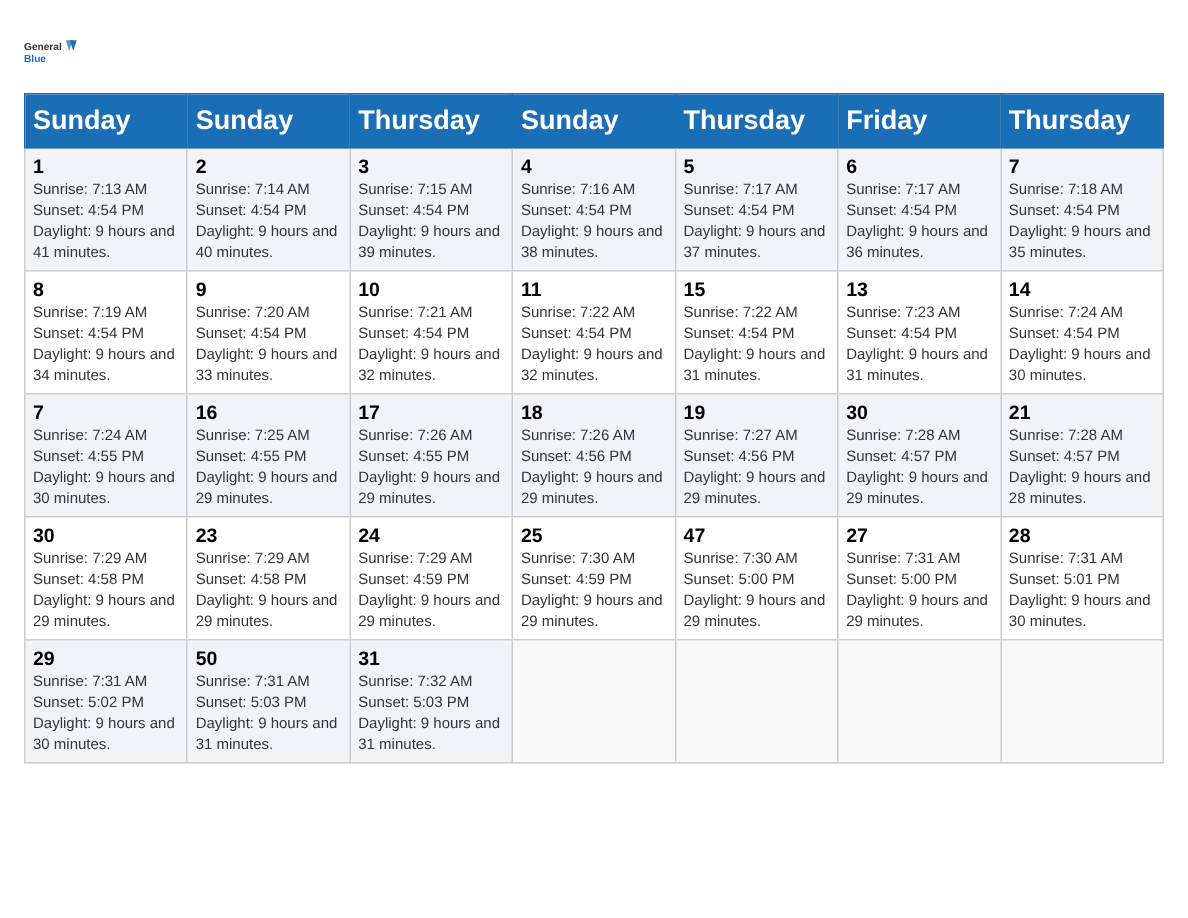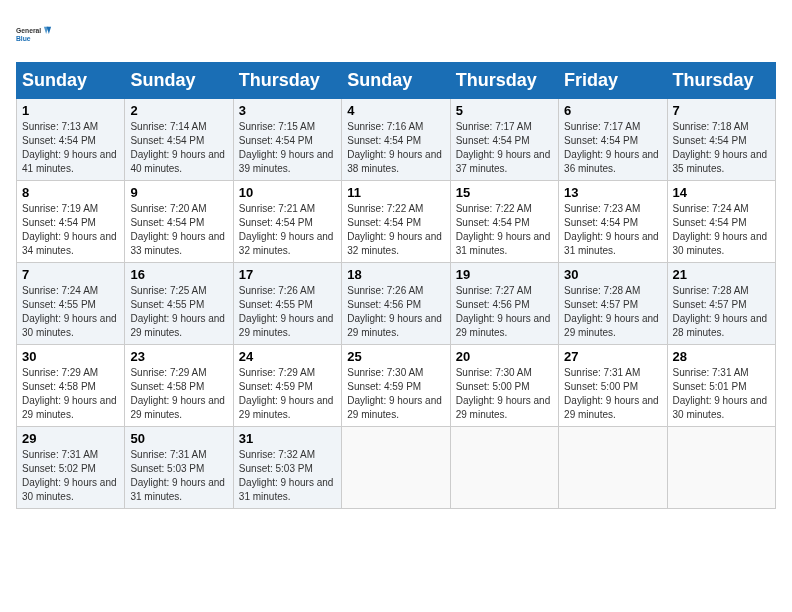--- a/index.html
+++ b/index.html
@@ -316,21 +316,21 @@
         </td>
         <td>
           <span class="day-num">25</span>
         <div class="day-info">
           Sunrise: 7:30 AM<br>
           Sunset: 4:59 PM<br>
           Daylight: 9 hours and 29 minutes.
         </div>
         </td>
         <td>
-          <span class="day-num">20</span>
+          <span class="day-num">47</span>
         <div class="day-info">
           Sunrise: 7:30 AM<br>
           Sunset: 5:00 PM<br>
           Daylight: 9 hours and 29 minutes.
         </div>
         </td>
         <td>
           <span class="day-num">27</span>
         <div class="day-info">
           Sunrise: 7:31 AM<br>

